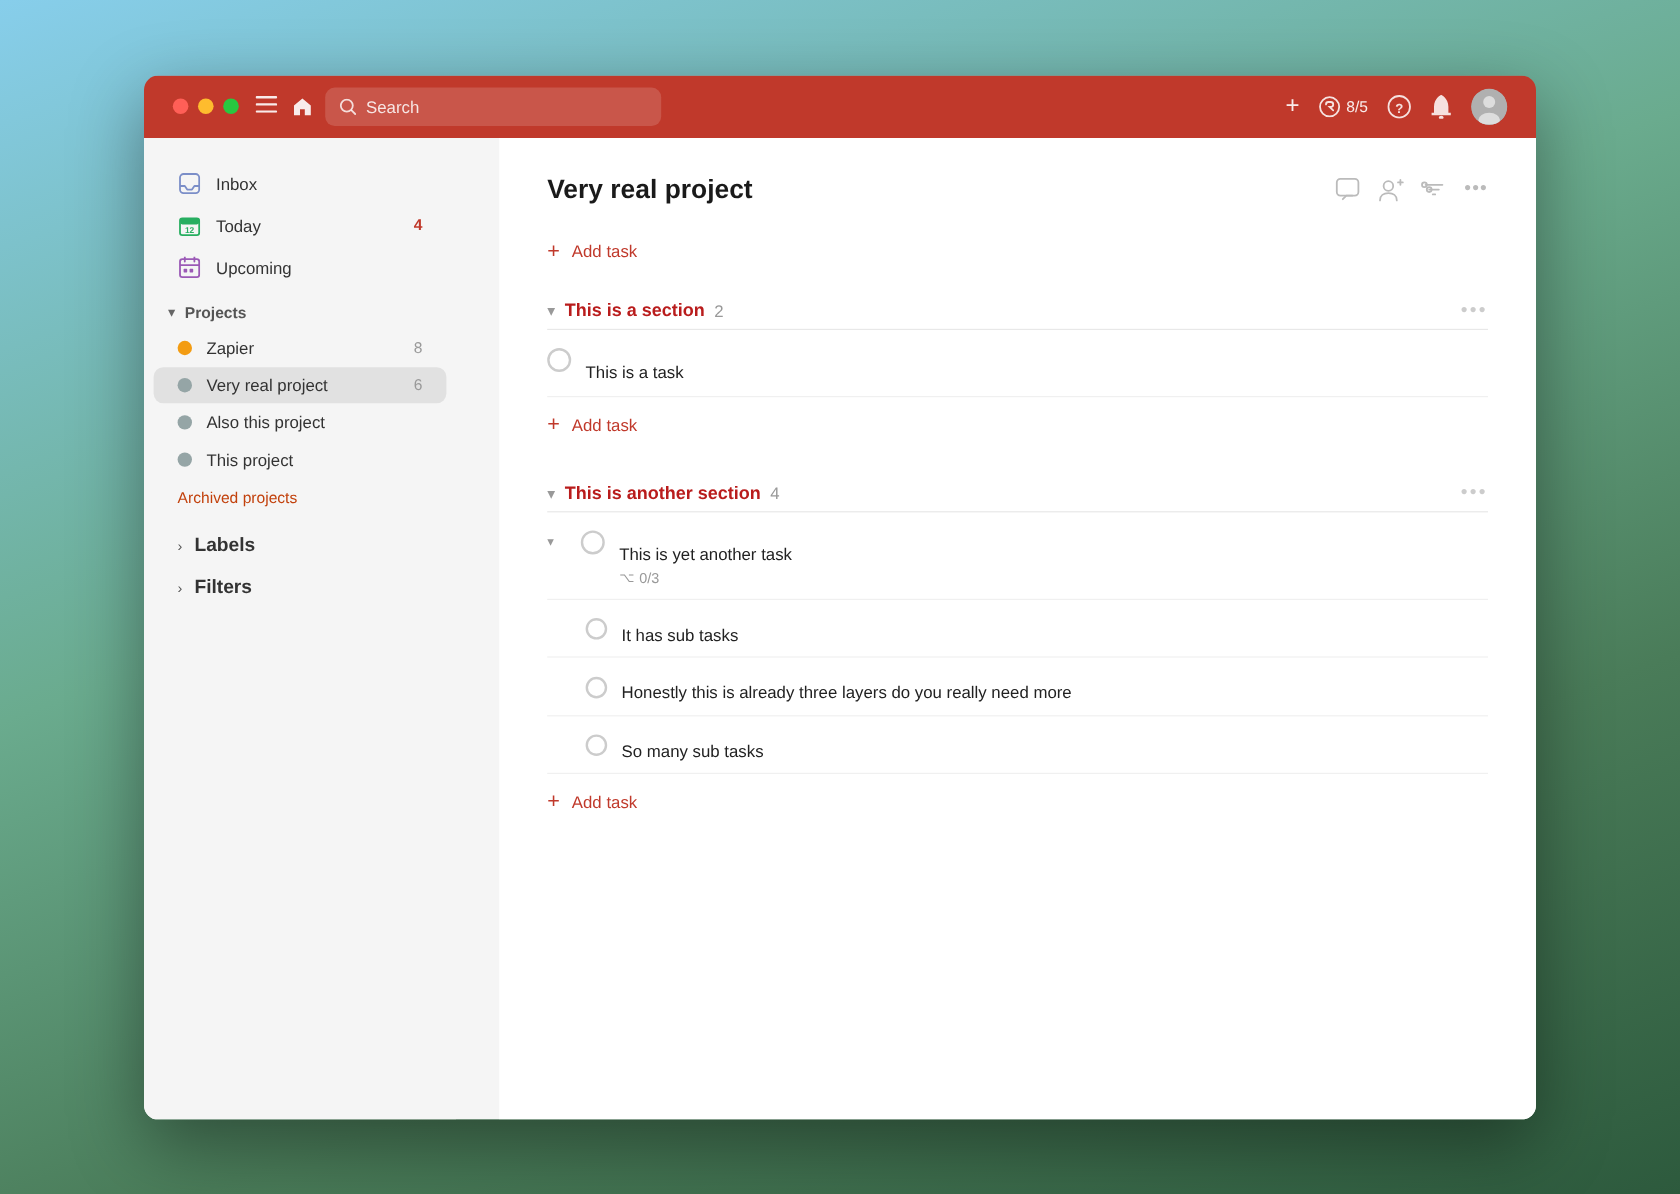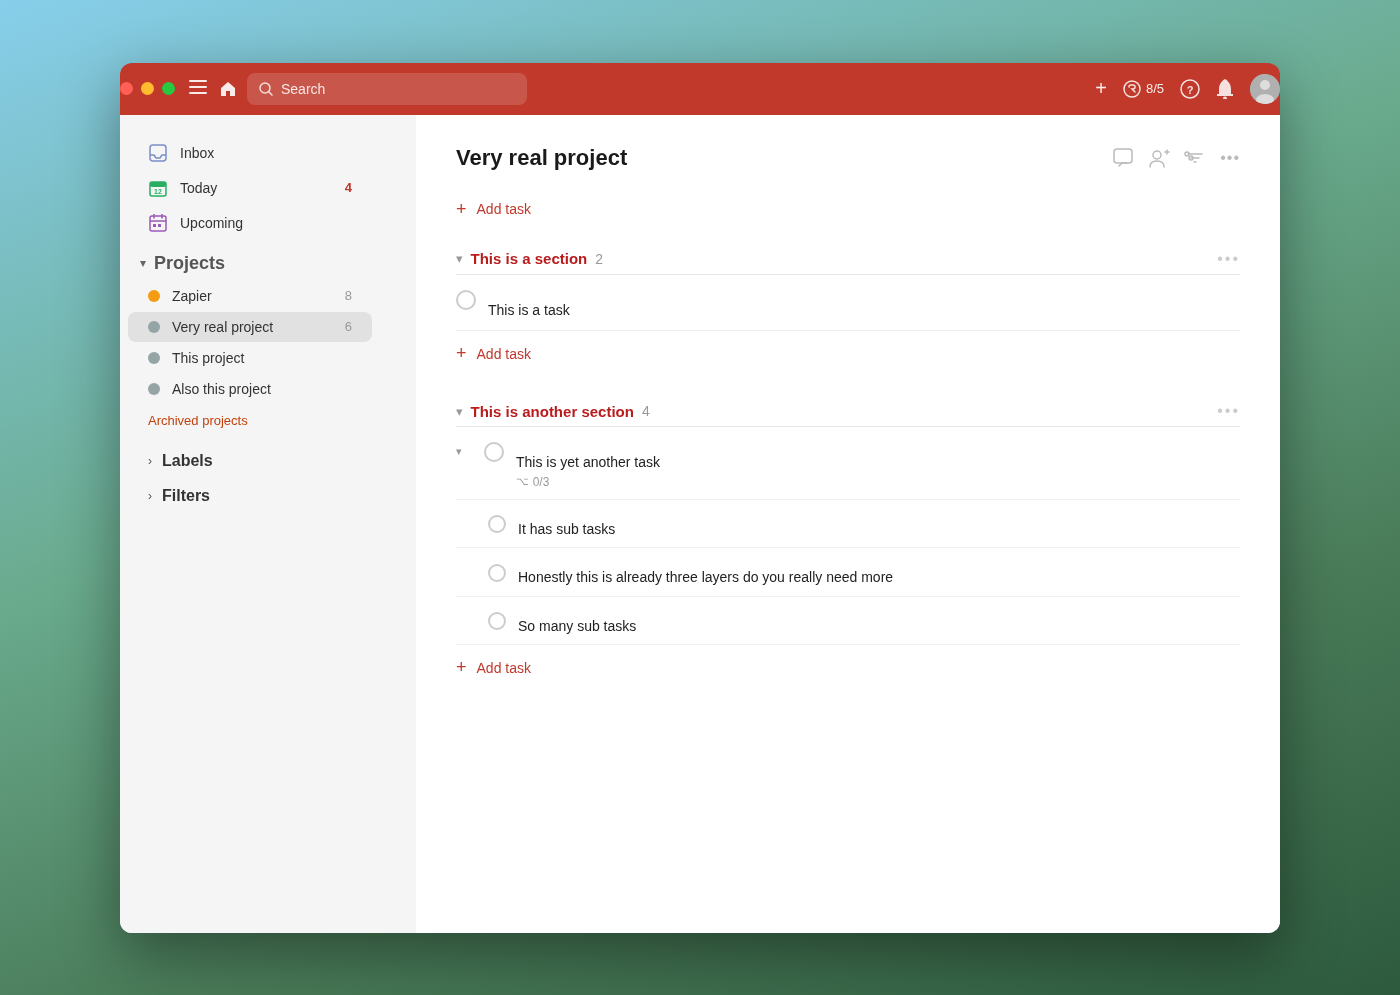--- a/index.html
+++ b/index.html
@@ -21,21 +21,21 @@
       box-shadow: 0 20px 60px rgba(0,0,0,0.4);
       display: flex;
       flex-direction: column;
     }
     
     .title-bar {
       background: #c0392b;
       height: 52px;
       display: flex;
       align-items: center;
-      padding: 0 0;
+      padding: 0 24px;
       flex-shrink: 0;
     }
     .traffic-lights {
       display: flex;
       gap: 8px;
       margin-right: 14px;
     }
     .traffic-light {
       width: 13px;
       height: 13px;
@@ -136,21 +136,21 @@
       font-weight: 600;
     }
     .section-header {
       display: flex;
       align-items: center;
       padding: 12px 20px 6px;
       gap: 8px;
       cursor: pointer;
     }
     .section-header-label {
-      font-size: 18px;
+      font-size: 13px;
       font-weight: 700;
       color: #555;
       text-transform: none;
     }
     .project-item {
       display: flex;
       align-items: center;
       padding: 7px 20px;
       cursor: pointer;
       border-radius: 8px;
@@ -430,25 +430,25 @@
         <span class="project-label">Zapier</span>
         <span class="project-count">8</span>
       </div>
       <div class="project-item active">
         <div class="project-dot" style="background: #95a5a6;"></div>
         <span class="project-label">Very real project</span>
         <span class="project-count">6</span>
       </div>
       <div class="project-item">
         <div class="project-dot" style="background: #95a5a6;"></div>
-        <span class="project-label">This project</span>
+        <span class="project-label">Also this project</span>
       </div>
       <div class="project-item">
         <div class="project-dot" style="background: #95a5a6;"></div>
-        <span class="project-label">Also this project</span>
+        <span class="project-label">This project</span>
       </div>
       <div class="archived-label">Archived projects</div>
 
       <div class="labels-filters">
         <div class="collapsible-header">
           <span style="font-size:12px; color:#555;">›</span>
           <span class="collapsible-label">Labels</span>
         </div>
         <div class="collapsible-header">
           <span style="font-size:12px; color:#555;">›</span>

